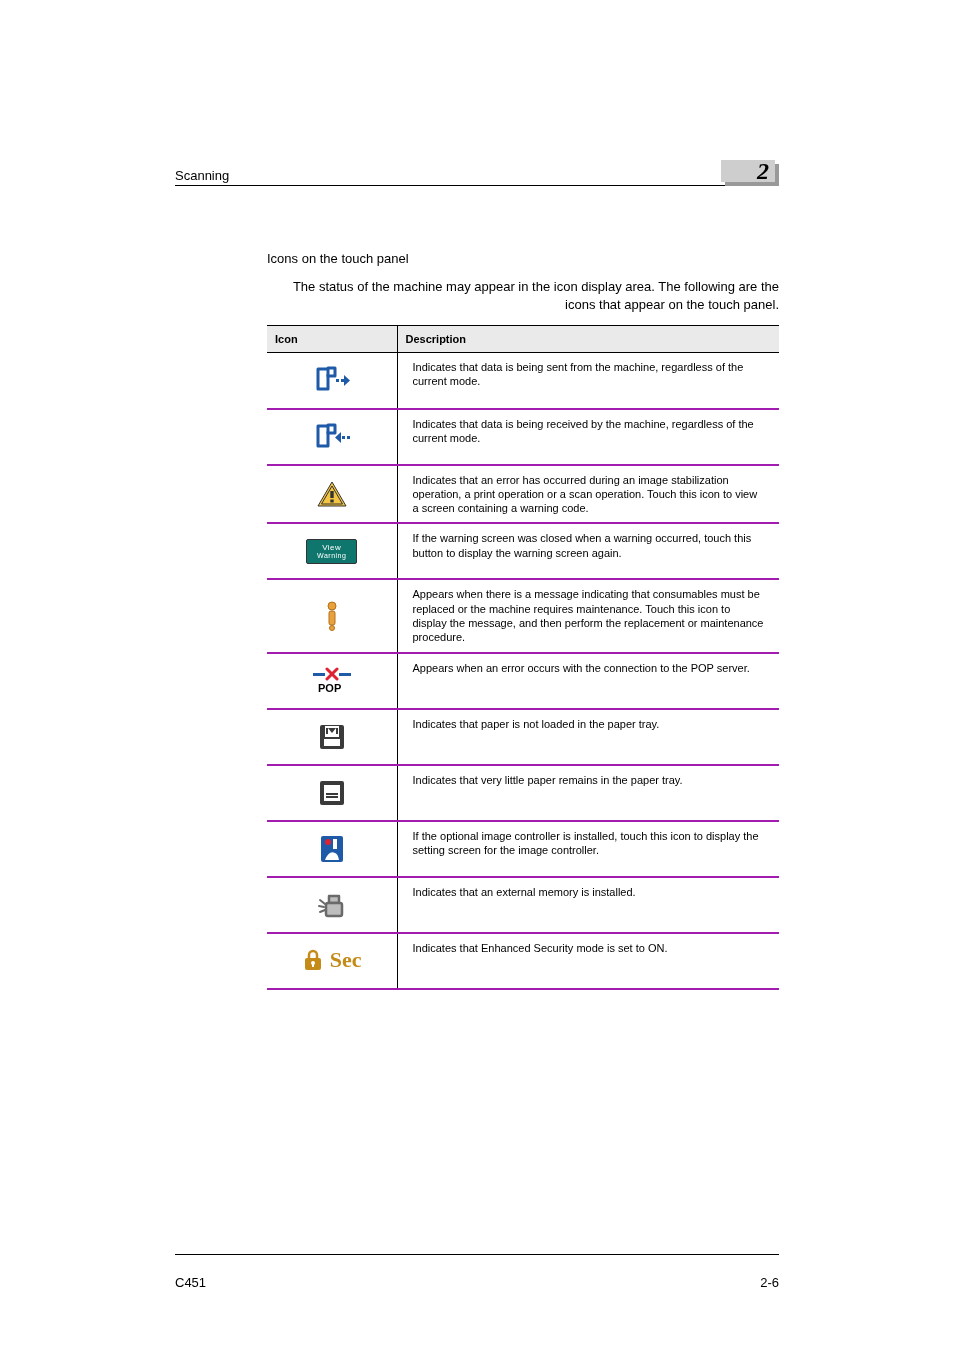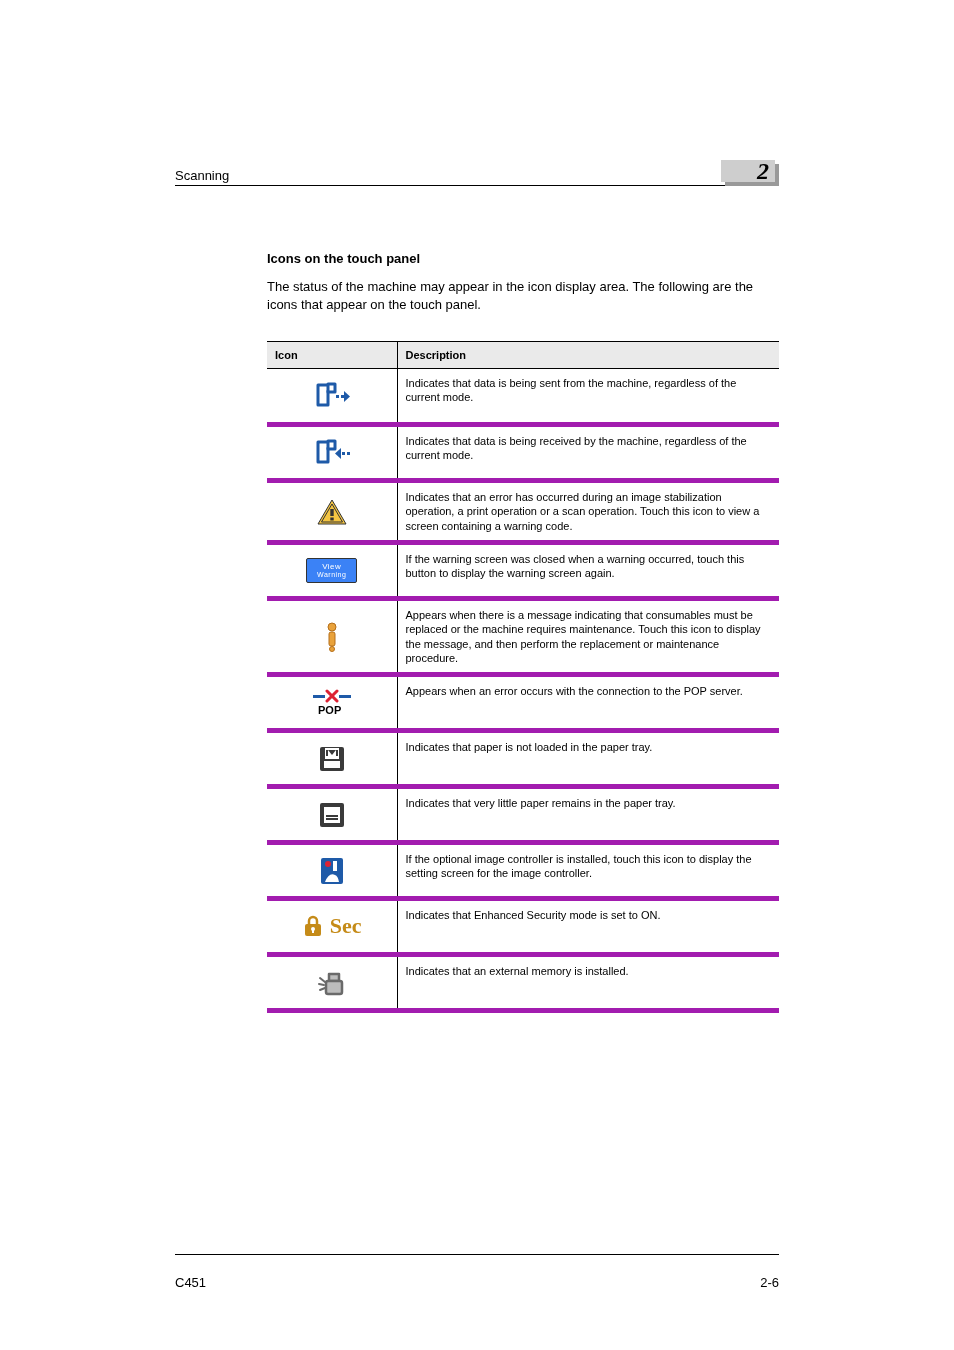--- a/index.html
+++ b/index.html
@@ -56,59 +56,60 @@
     font-style: italic;
     font-family: Georgia, 'Times New Roman', serif;
     padding-right: 6px;
     line-height: 22px;
   }
   .content {
     padding-left: 92px;
   }
   .section-title {
     font-size: 13px;
-    font-weight: bold;
+    font-weight: normal;
     margin-bottom: 12px;
   }
   .intro-text {
     font-size: 13px;
     line-height: 1.35;
-    margin-bottom: 28px;
+    margin-bottom: 12px;
+    text-align: right;
   }
   table {
     border-collapse: collapse;
     width: 100%;
     font-size: 11px;
   }
   thead th {
     text-align: left;
     font-weight: bold;
     background: #eaeaea;
     border-top: 1px solid #000;
     border-bottom: 1px solid #000;
     padding: 7px 8px;
     margin-left: 37px;
   }
   tbody td {
-    border-bottom: 5px solid #a21caf;
-    padding: 7px 8px;
+    border-bottom: 2px solid #a21caf;
+    padding: 7px 15px;
     vertical-align: top;
     line-height: 1.3;
   }
   .col-icon { width: 130px; }
   .col-desc { border-left: 1px solid #000; }
   .icon-cell {
     text-align: center;
     vertical-align: middle;
     height: 56px;
   }
   .icon-cell svg { display: block; margin: 0 auto; }
   .view-warning-btn {
     display: inline-block;
-    background: #3b82f6;
+    background: #0f766e;
     color: #fff;
     font-size: 8px;
     padding: 4px 10px 3px 10px;
     border: 1px solid #333;
     border-radius: 2px;
     line-height: 1.05;
     text-align: center;
   }
   .view-warning-btn .l1 { font-size: 8px; letter-spacing: 0.5px; }
   .view-warning-btn .l2 { font-size: 7px; letter-spacing: 0.5px; }
@@ -275,50 +276,50 @@
               <circle cx="9" cy="8" r="3" fill="#d23"></circle>
               <rect x="14" y="5" width="4" height="10" fill="#fff"></rect>
               <path d="M6 26 q4 -10 10 -7 q3 1 4 7 z" fill="#fff"></path>
             </svg>
           </td>
           <td class="col-desc">If the optional image controller is installed, touch this icon to display the setting screen for the image controller.</td>
         </tr>
 
         <tr>
           <td class="icon-cell">
+            <svg width="30" height="30" viewBox="0 0 30 30">
+              <g stroke="#6a6a6a" stroke-width="2.5" fill="#bdbdbd" stroke-linejoin="round">
+                <rect x="12" y="6" width="10" height="7"></rect>
+                <rect x="9" y="13" width="16" height="13" rx="2"></rect>
+              </g>
+              <g stroke="#6a6a6a" stroke-width="2" stroke-linecap="round">
+                <line x1="3" y1="10" x2="8" y2="14"></line>
+                <line x1="2" y1="16" x2="7" y2="17"></line>
+                <line x1="3" y1="22" x2="8" y2="20"></line>
+              </g>
+            </svg>
+          </td>
+          <td class="col-desc">Indicates that an external memory is installed.</td>
+        </tr>
+
+        <tr>
+          <td class="icon-cell">
             <span class="sec-label">
               <svg width="22" height="24" viewBox="0 0 22 24">
                 <path d="M7 10 v-3 a4 4 0 0 1 8 0 v3" fill="none" stroke="#c58b18" stroke-width="2.5"></path>
                 <rect x="3" y="10" width="16" height="12" rx="2" fill="#c58b18"></rect>
                 <circle cx="11" cy="15" r="2" fill="#fff"></circle>
                 <rect x="10" y="15" width="2" height="4" fill="#fff"></rect>
               </svg>
               <span>Sec</span>
             </span>
           </td>
           <td class="col-desc">Indicates that Enhanced Security mode is set to ON.</td>
         </tr>
 
-        <tr>
-          <td class="icon-cell">
-            <svg width="30" height="30" viewBox="0 0 30 30">
-              <g stroke="#6a6a6a" stroke-width="2.5" fill="#bdbdbd" stroke-linejoin="round">
-                <rect x="12" y="6" width="10" height="7"></rect>
-                <rect x="9" y="13" width="16" height="13" rx="2"></rect>
-              </g>
-              <g stroke="#6a6a6a" stroke-width="2" stroke-linecap="round">
-                <line x1="3" y1="10" x2="8" y2="14"></line>
-                <line x1="2" y1="16" x2="7" y2="17"></line>
-                <line x1="3" y1="22" x2="8" y2="20"></line>
-              </g>
-            </svg>
-          </td>
-          <td class="col-desc">Indicates that an external memory is installed.</td>
-        </tr>
-
       </tbody>
     </table>
   </div>
 
   <div class="footer-line">
     <span>C451</span>
     <span>2-6</span>
   </div>
 
 </div>

